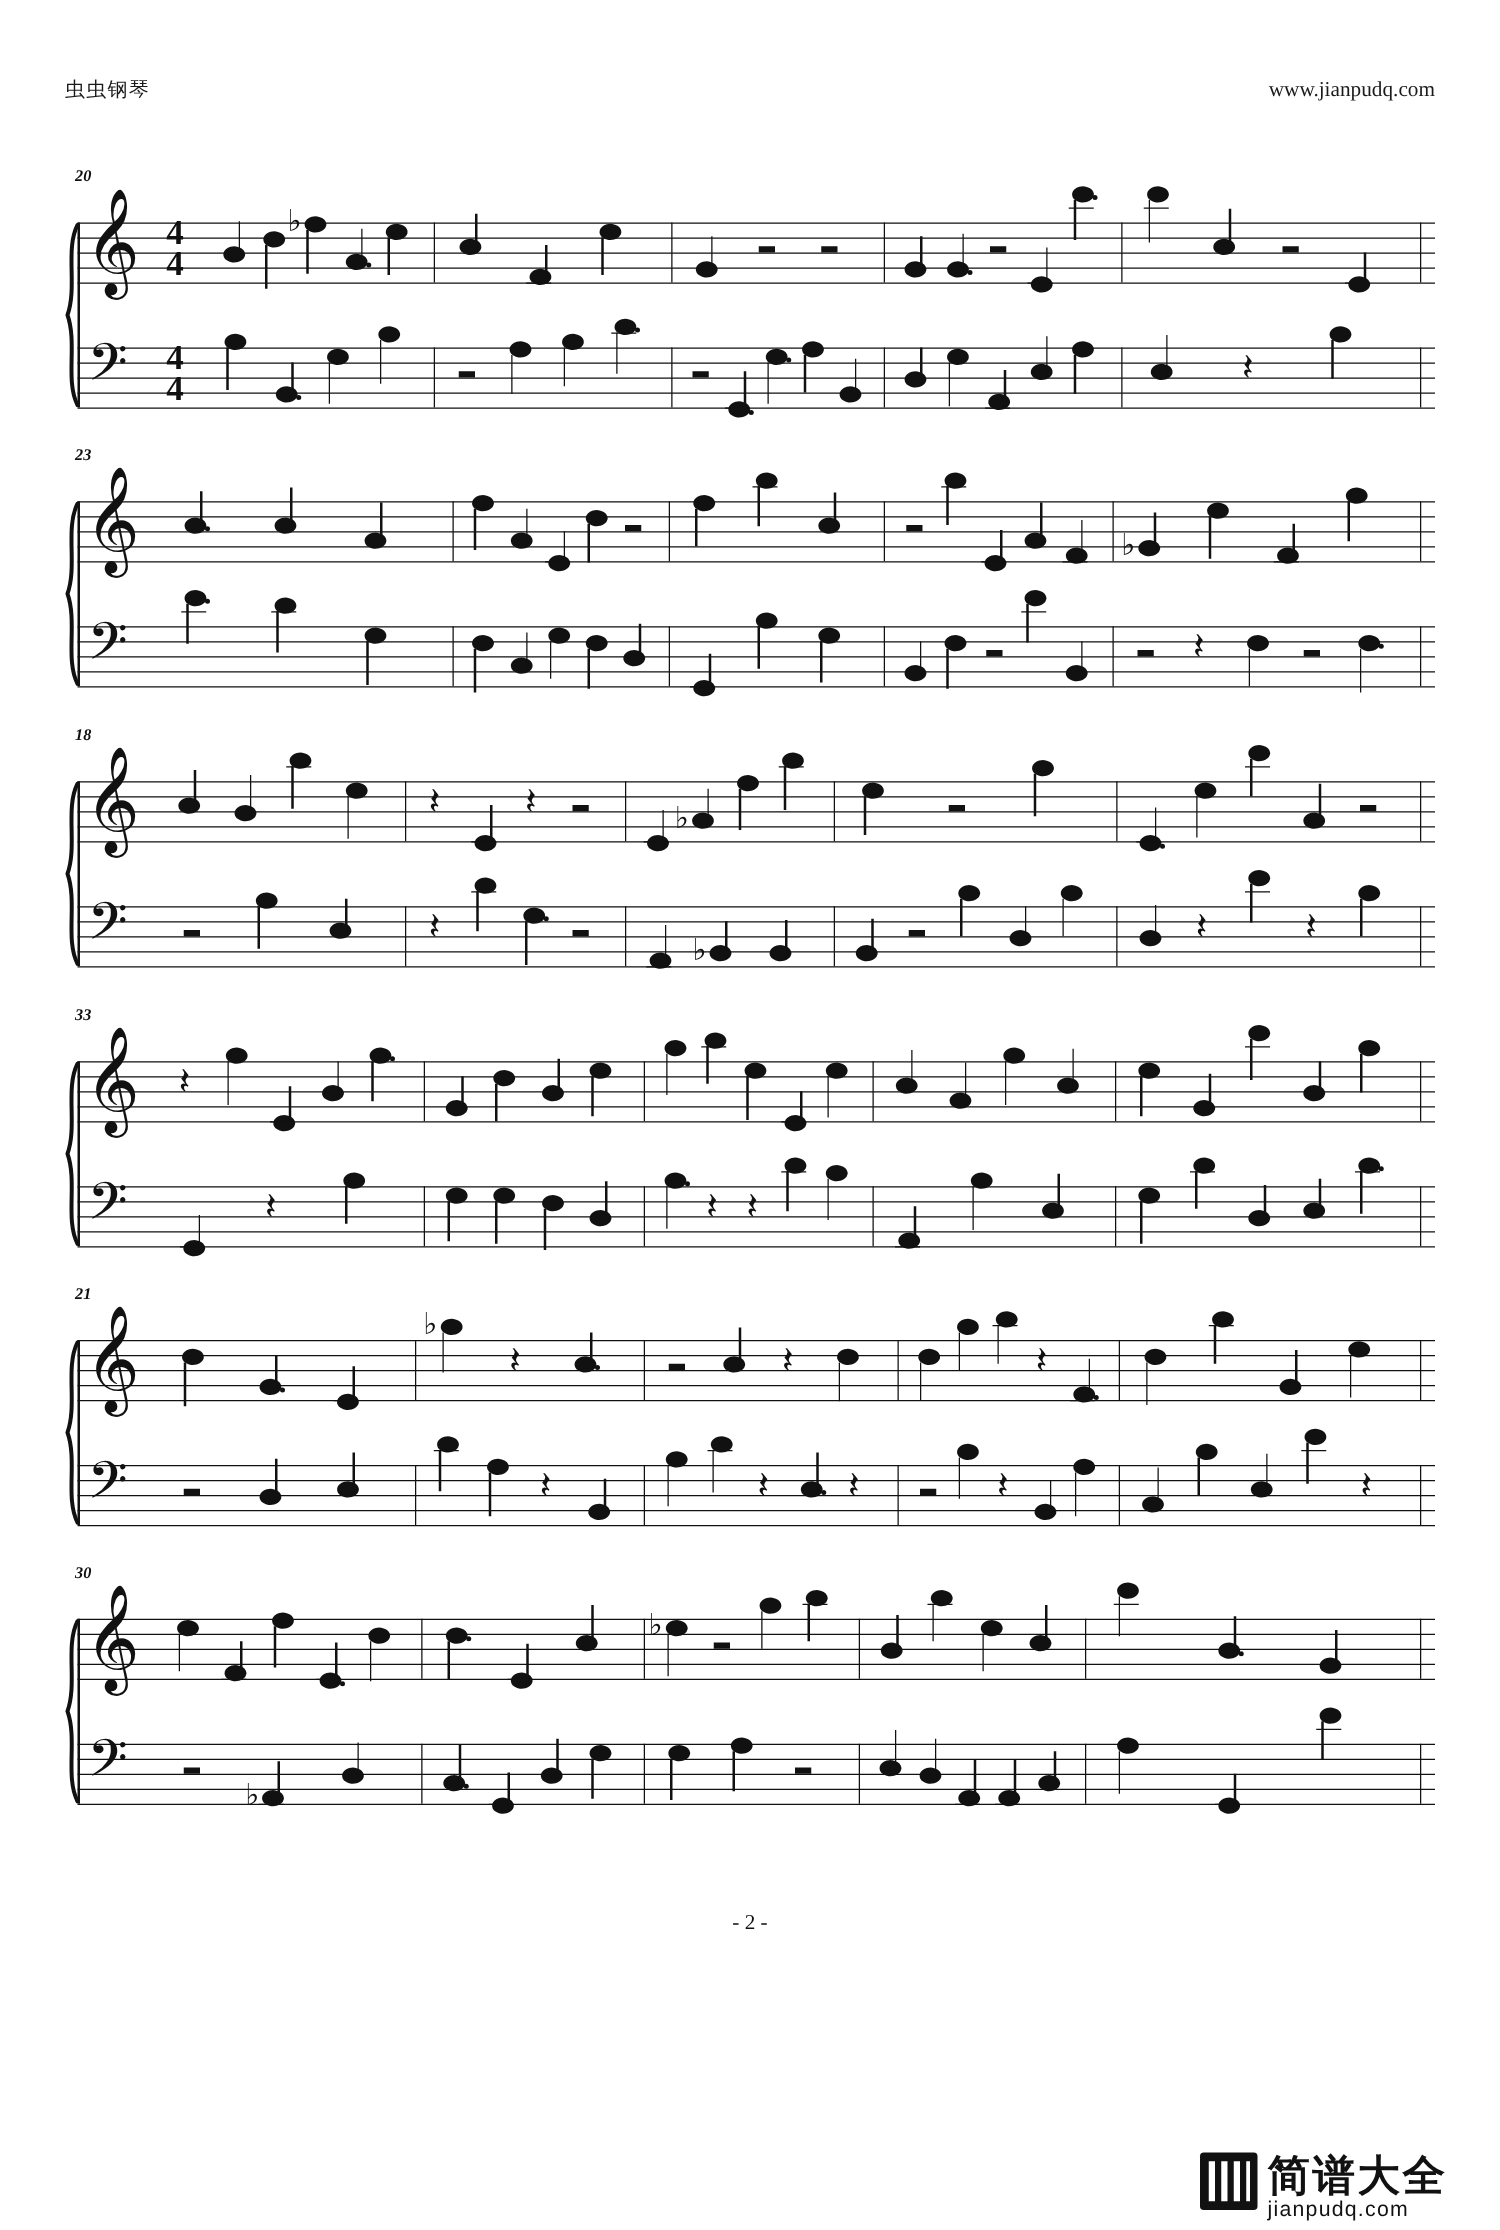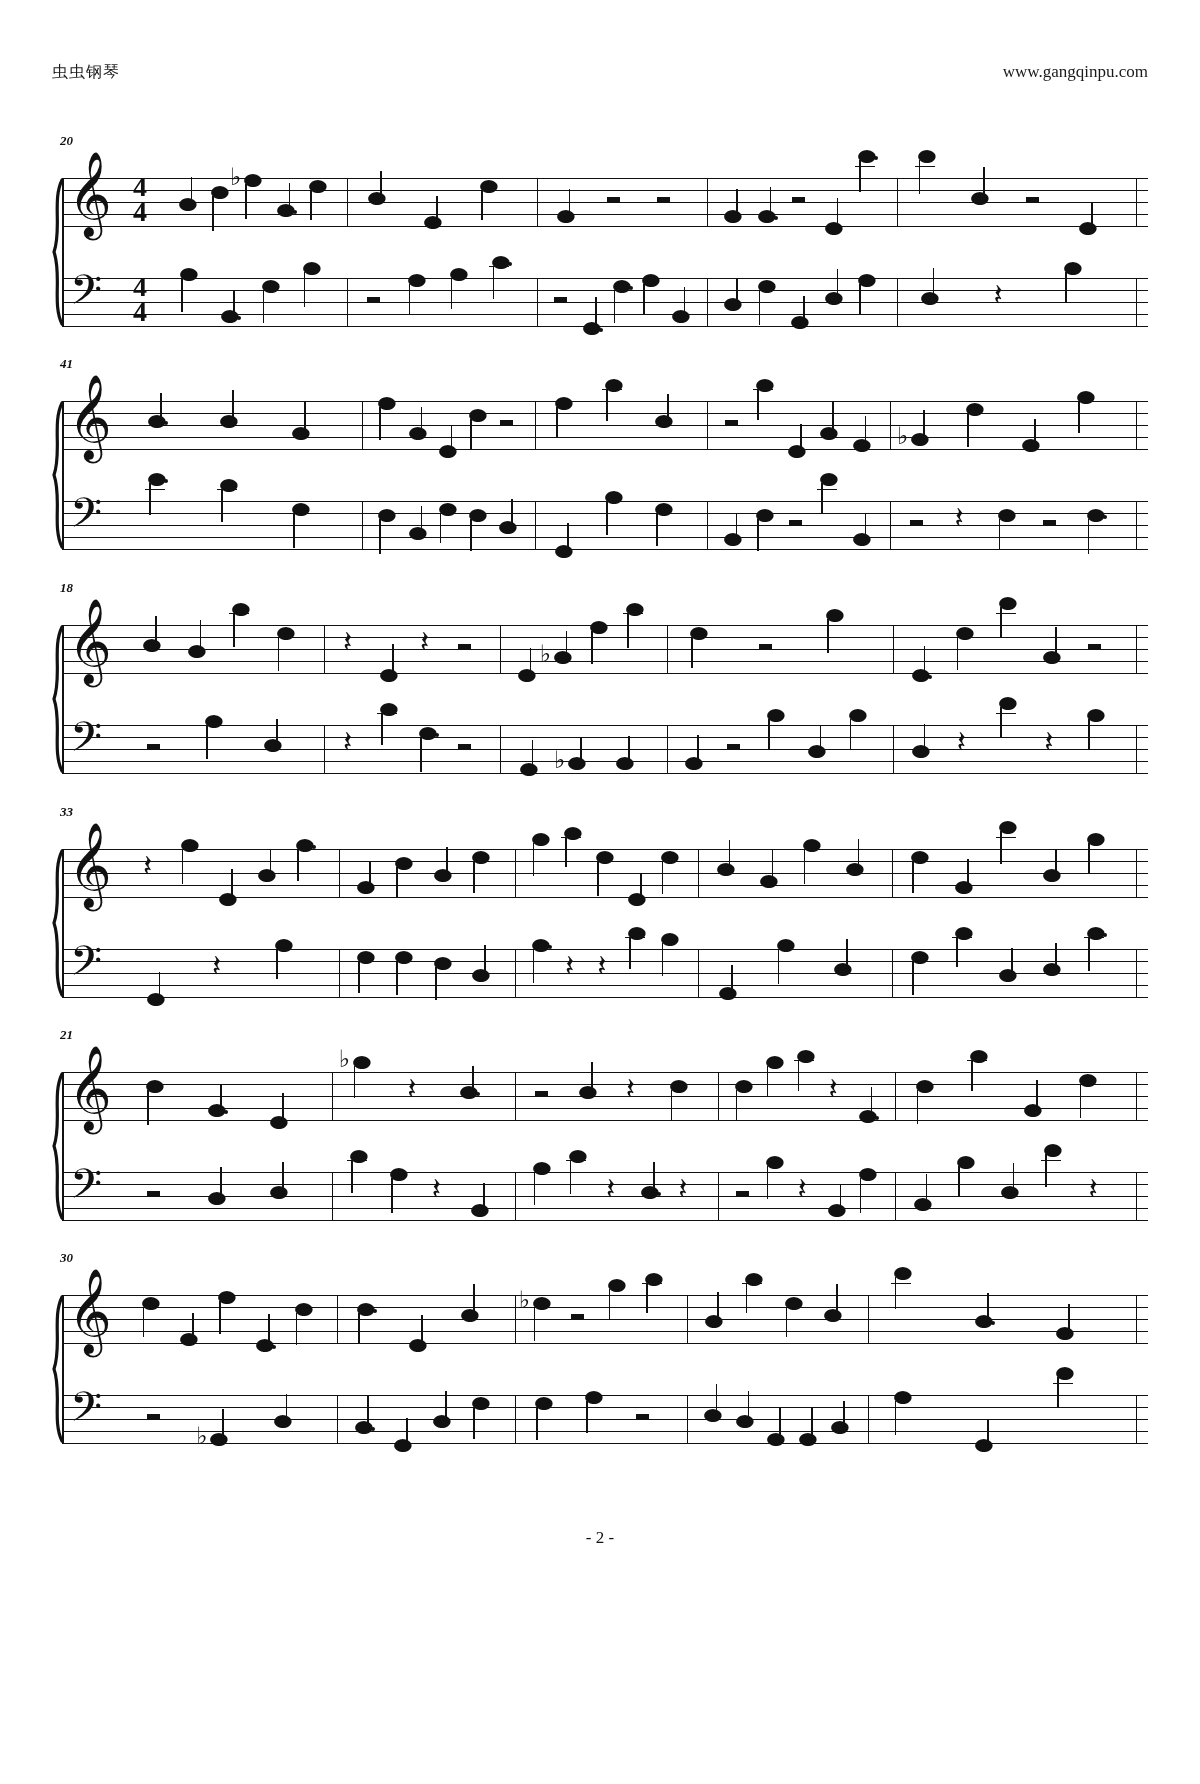--- a/index.html
+++ b/index.html
@@ -201,21 +201,21 @@
     font-family: "Liberation Sans", sans-serif;
     letter-spacing: 1px;
   }
 </style>
 </head>
 <body>
 
 <div class="page">
 
   <div class="hdr-left">虫虫钢琴</div>
-  <div class="hdr-right">www.gangqinpu.com</div>
+  <div class="hdr-right">www.jianpudq.com</div>
 
   <div id="systems">
       <div class="system" style="top: 150px;">
         <div class="sys-num">20</div>
         <div class="brace" style="top: 28px;">
           <svg width="18" height="148" viewBox="0 0 18 150" preserveAspectRatio="none">
             <path d="M14 2 C4 22, 14 52, 6 75 C14 98, 4 128, 14 148" stroke="#111" stroke-width="3.2" fill="none" stroke-linecap="round"></path>
           </svg>
         </div>
         <div class="staff" style="top: 28px;">
@@ -339,21 +339,21 @@
         <div class="gl notehead" style="left: 1027.92px; top: 69px; font-size: 17px; transform: scaleX(1.35) rotate(-20deg); transform-origin: center center;">●</div>
         <div class="ledger" style="left: 1023.92px; top: 76px;"></div>
         <div class="stem" style="left: 1038.92px; top: 52px; height: 30px;"></div>
         <div class="gl notehead" style="left: 869.9px; top: 139px; font-size: 17px; transform: scaleX(1.35) rotate(-20deg); transform-origin: center center;">●</div>
         <div class="stem" style="left: 880.9px; top: 118px; height: 34px;"></div>
         <div class="gl rest-q" style="left: 941.567px; top: 130px; font-size: 30px;">𝄽</div>
         <div class="gl notehead" style="left: 1013.23px; top: 109px; font-size: 17px; transform: scaleX(1.35) rotate(-20deg); transform-origin: center center;">●</div>
         <div class="stem" style="left: 1013.23px; top: 122px; height: 31px;"></div>
       </div>
       <div class="system" style="top: 373px;">
-        <div class="sys-num">41</div>
+        <div class="sys-num">23</div>
         <div class="brace" style="top: 28px;">
           <svg width="18" height="148" viewBox="0 0 18 150" preserveAspectRatio="none">
             <path d="M14 2 C4 22, 14 52, 6 75 C14 98, 4 128, 14 148" stroke="#111" stroke-width="3.2" fill="none" stroke-linecap="round"></path>
           </svg>
         </div>
         <div class="staff" style="top: 28px;">
           <div class="line"></div>
           <div class="line"></div>
           <div class="line"></div>
           <div class="line"></div>
@@ -955,13 +955,23 @@
         <div class="ledger" style="left: 919.973px; top: 176px;"></div>
         <div class="stem" style="left: 934.973px; top: 152px; height: 30px;"></div>
         <div class="gl notehead" style="left: 1005.31px; top: 97px; font-size: 17px; transform: scaleX(1.35) rotate(-20deg); transform-origin: center center;">●</div>
         <div class="ledger" style="left: 1001.31px; top: 116px;"></div>
         <div class="stem" style="left: 1005.31px; top: 110px; height: 31px;"></div>
       </div>
     </div>
 
   <div class="page-num">- 2 -</div>
 
+  <div class="logo">
+    <div class="keys">
+      <i></i>
+        <i></i>
+        <i></i>
+        <i></i>
+    </div>
+    <div class="cn">简谱大全</div>
+    <div class="url"><span>jianpudq.com</span></div>
+  </div>
 </div>
 
 </body></html>

